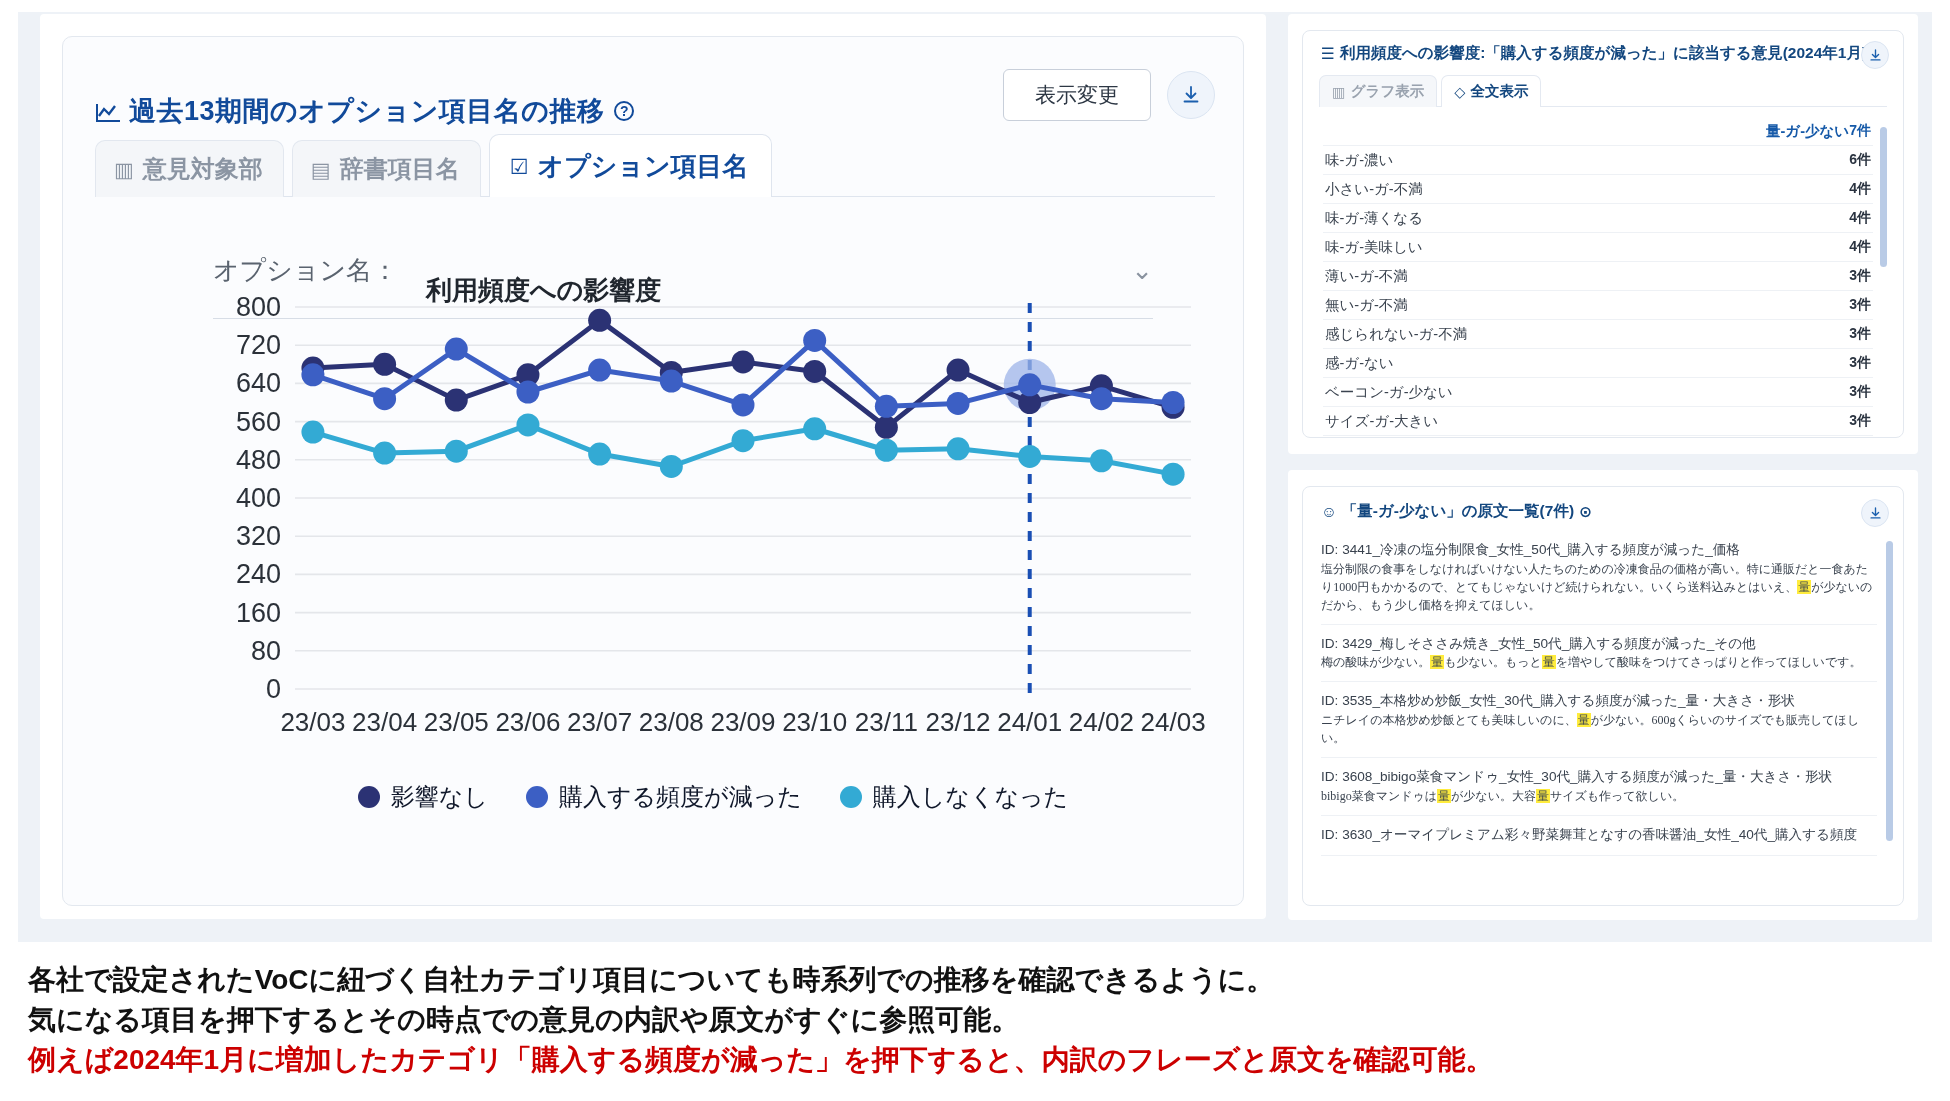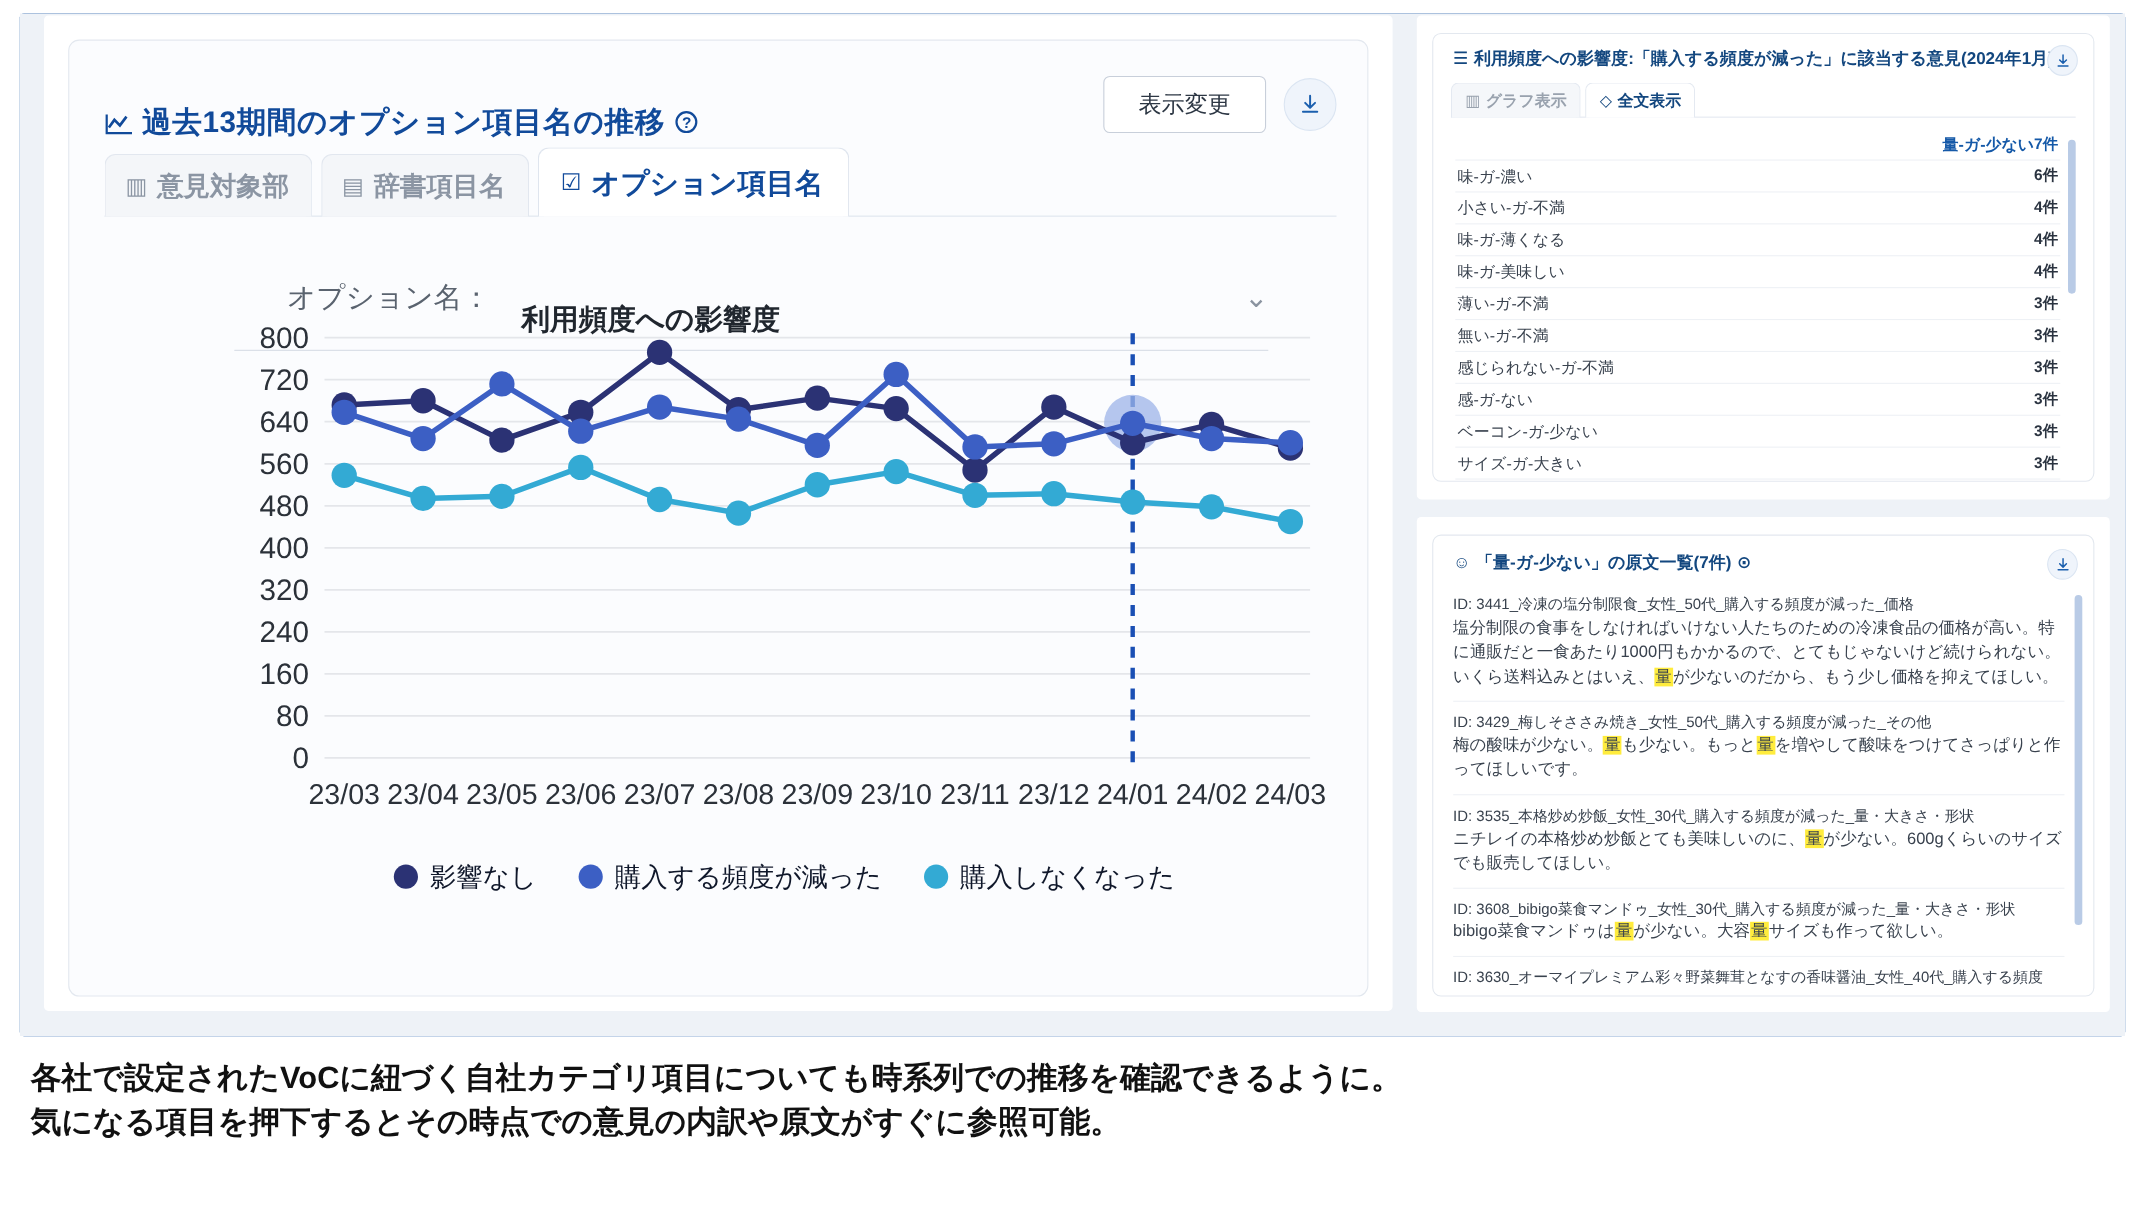--- a/index.html
+++ b/index.html
@@ -94,21 +94,21 @@
     font-size: 26px; padding: 14px 22px 13px 20px;
   }
   .tab .t-ico { font-size: 21px; line-height: 1; }
 
   
   .opt-row {
     position: absolute; left: 150px; top: 195px; width: 940px;
     display: flex; align-items: center; border-bottom: 1px solid #d7dde6;
     padding-bottom: 10px;
   }
-  .opt-label { color: #5a636f; font-size: 26px; margin-right: 28px; white-space: nowrap; margin-left: 48px; }
+  .opt-label { color: #5a636f; font-size: 26px; margin-right: 28px; white-space: nowrap; }
   .opt-value { color: #20262e; font-size: 26px; font-weight: bold; white-space: nowrap; margin-top: 41px; }
   .chev { margin-left: auto; color: #8a93a0; font-size: 26px; }
 
   
   .chart-wrap { position: absolute; left: 150px; top: 258px; width: 1000px; height: 560px; }
   .chart-svg { display: block; }
   .legend {
     position: absolute; left: 0; top: 486px; width: 1000px;
     display: flex; justify-content: center; align-items: center; gap: 38px;
   }
@@ -177,21 +177,21 @@
   }
   .rb-dl {
     position: absolute; right: 14px; top: 12px;
     width: 28px; height: 28px; border-radius: 50%;
     background: #eff4fb; border: 1px solid #dbe5f2;
     display:flex; align-items:center; justify-content:center; cursor:pointer;
   }
   .rb-list { position: absolute; left: 18px; top: 44px; right: 26px; bottom: 4px; overflow: hidden; }
   .rb-item { padding: 9px 0 10px 0; border-bottom: 1px solid #eef1f5; }
   .rb-id { font-size: 13.6px; color: #39424e; line-height: 1.45; }
-  .rb-body { font-size: 15px; color: #39424e; line-height: 1.5; }
+  .rb-body { font-size: 12px; color: #39424e; line-height: 1.5; font-family: Liberation Serif, serif; }
   .hl { background: #ffec3d; padding: 0 1px; }
   .rb-scroll {
     position: absolute; right: 10px; top: 54px; width: 7px; height: 300px;
     background: #b9cbe6; border-radius: 4px;
   }
 
   
   .caption { position: absolute; left: 28px; top: 960px; width: 1900px; }
   .cap-line { font-size: 28px; font-weight: bold; color: #111111; line-height: 1.42; white-space: nowrap; }
   .cap-line.red { color: #cc0000; }
@@ -460,15 +460,16 @@
             <div class="rb-id">ID: 3630_オーマイプレミアム彩々野菜舞茸となすの香味醤油_女性_40代_購入する頻度</div>
           </div>
         </div>
       <div class="rb-scroll"></div>
     </div>
   </div>
 
   <div class="caption">
     <div class="cap-line">各社で設定されたVoCに紐づく自社カテゴリ項目についても時系列での推移を確認できるように。</div>
     <div class="cap-line">気になる項目を押下するとその時点での意見の内訳や原文がすぐに参照可能。</div>
+    <div class="cap-line red">例えば2024年1月に増加したカテゴリ「購入する頻度が減った」を押下すると、内訳のフレーズと原文を確認可能。</div>
   </div>
 
 </div>
 
 </body></html>

